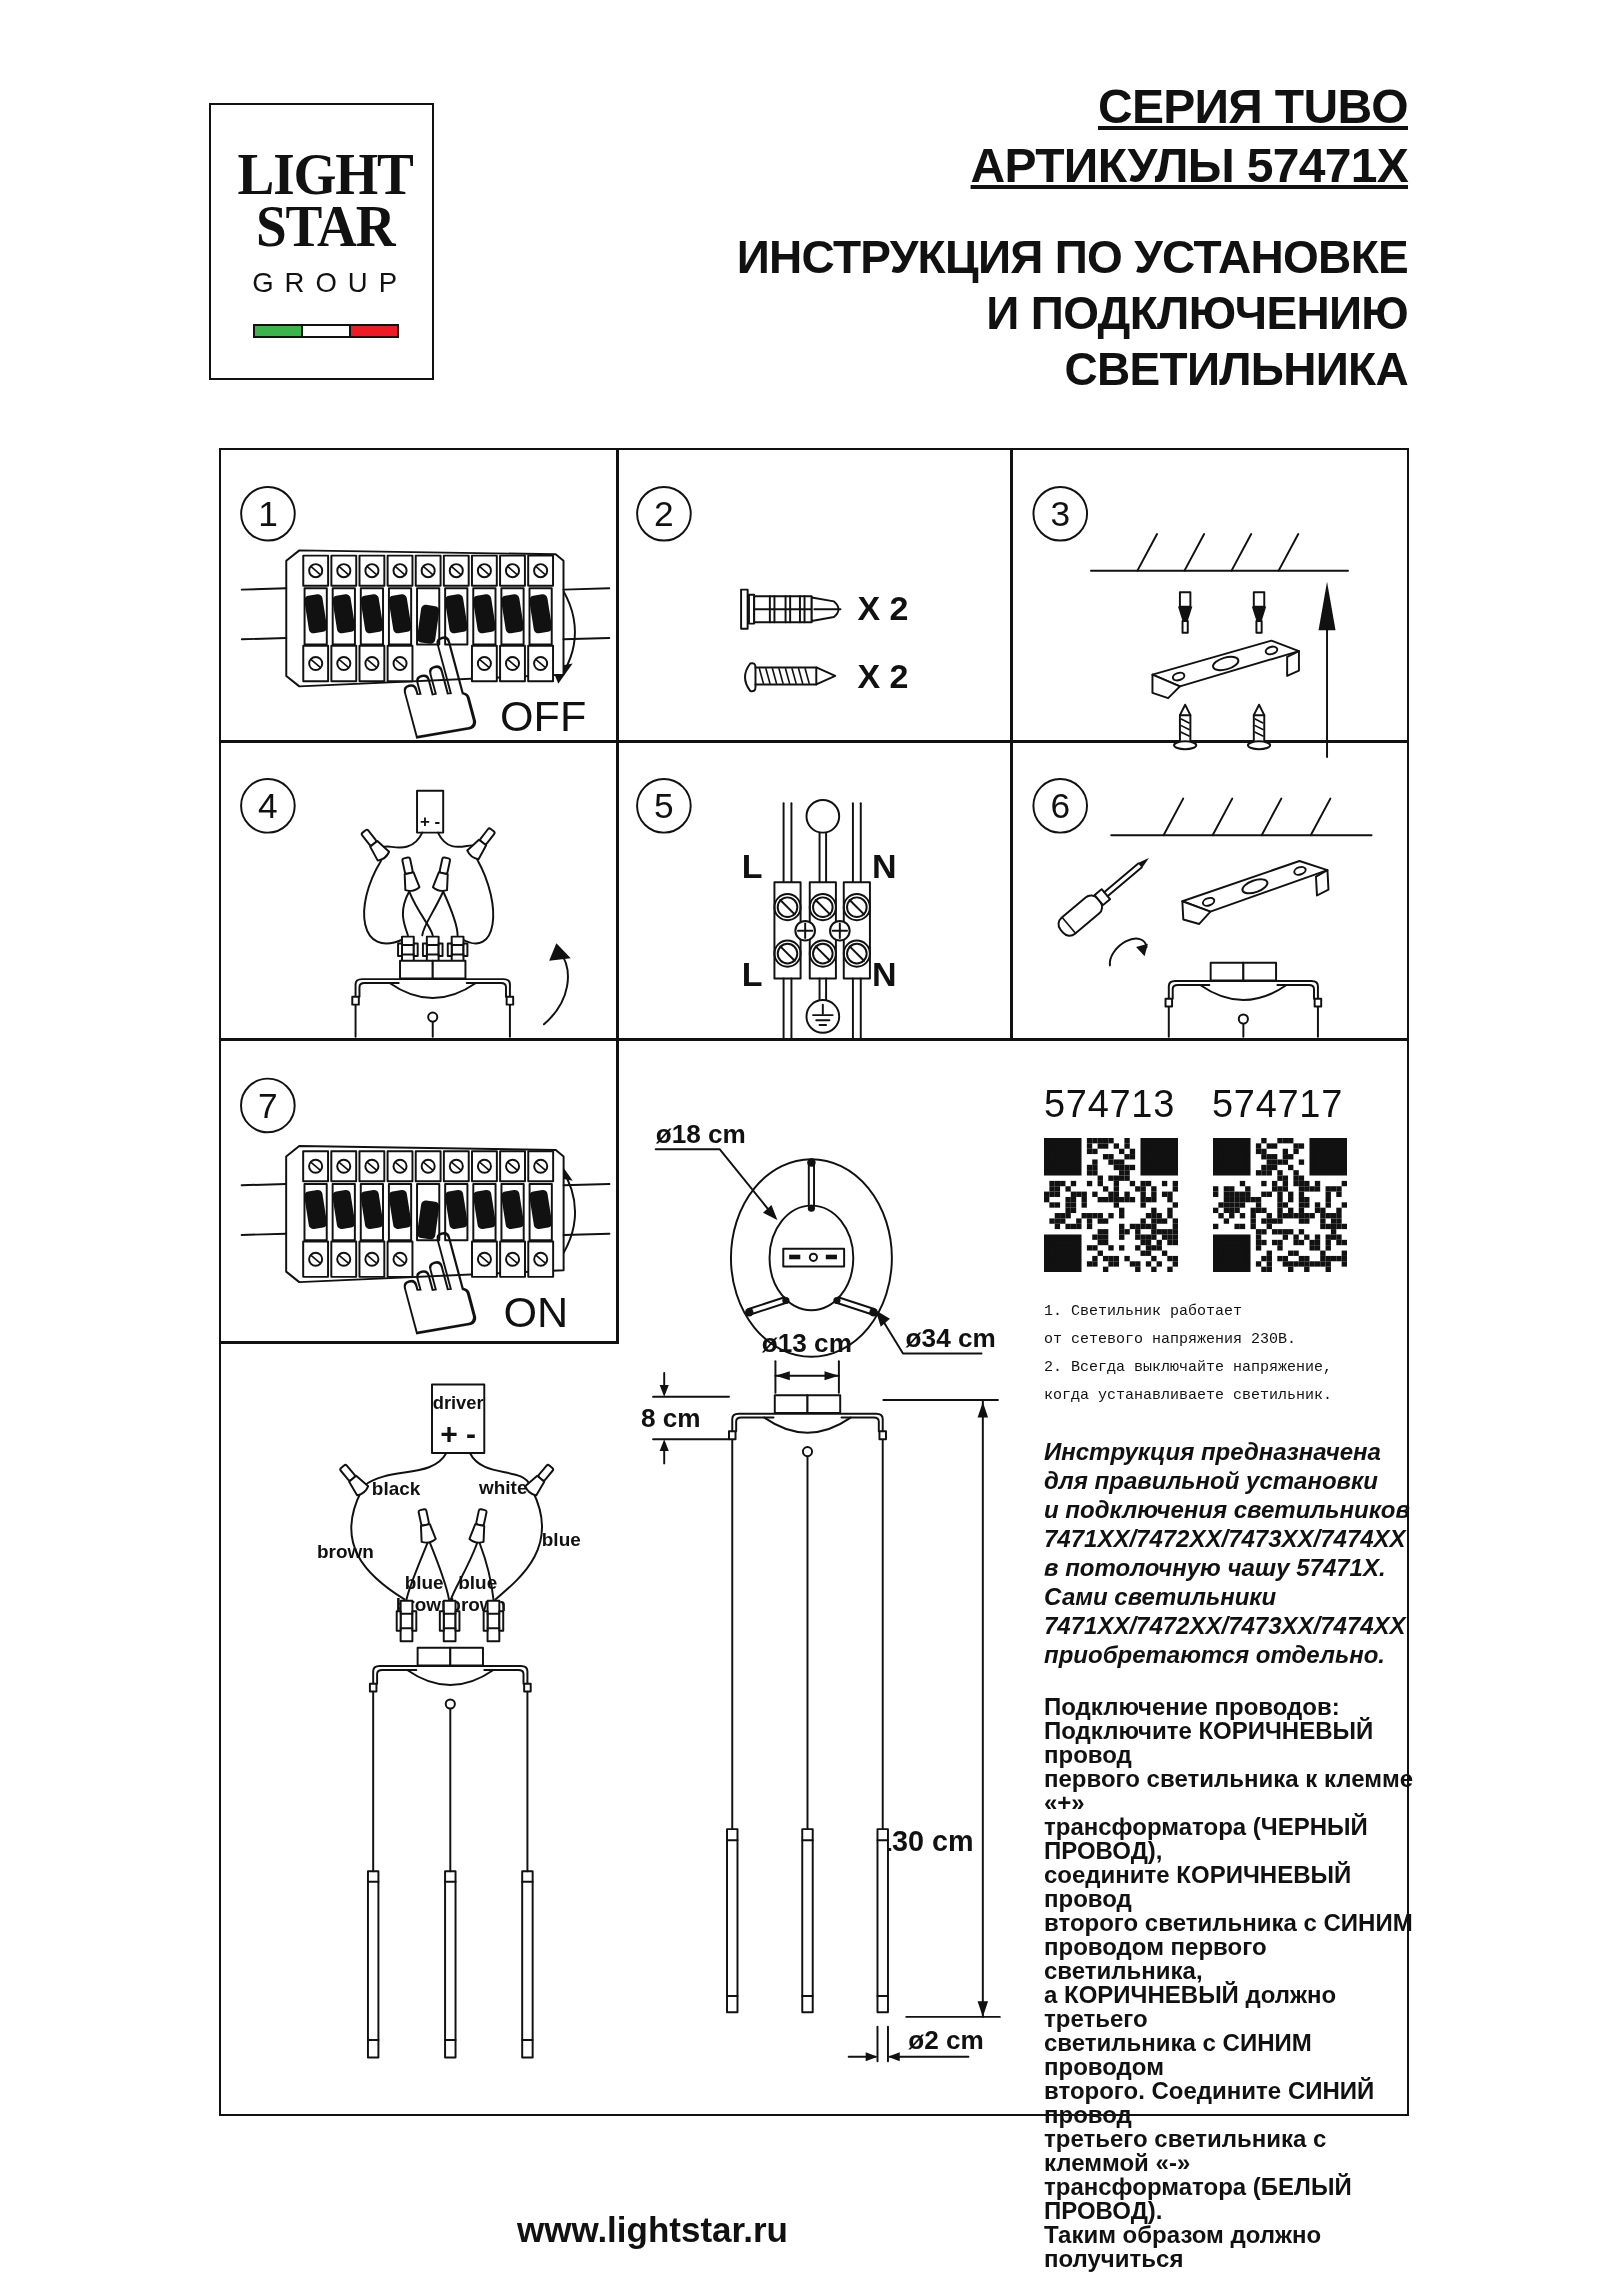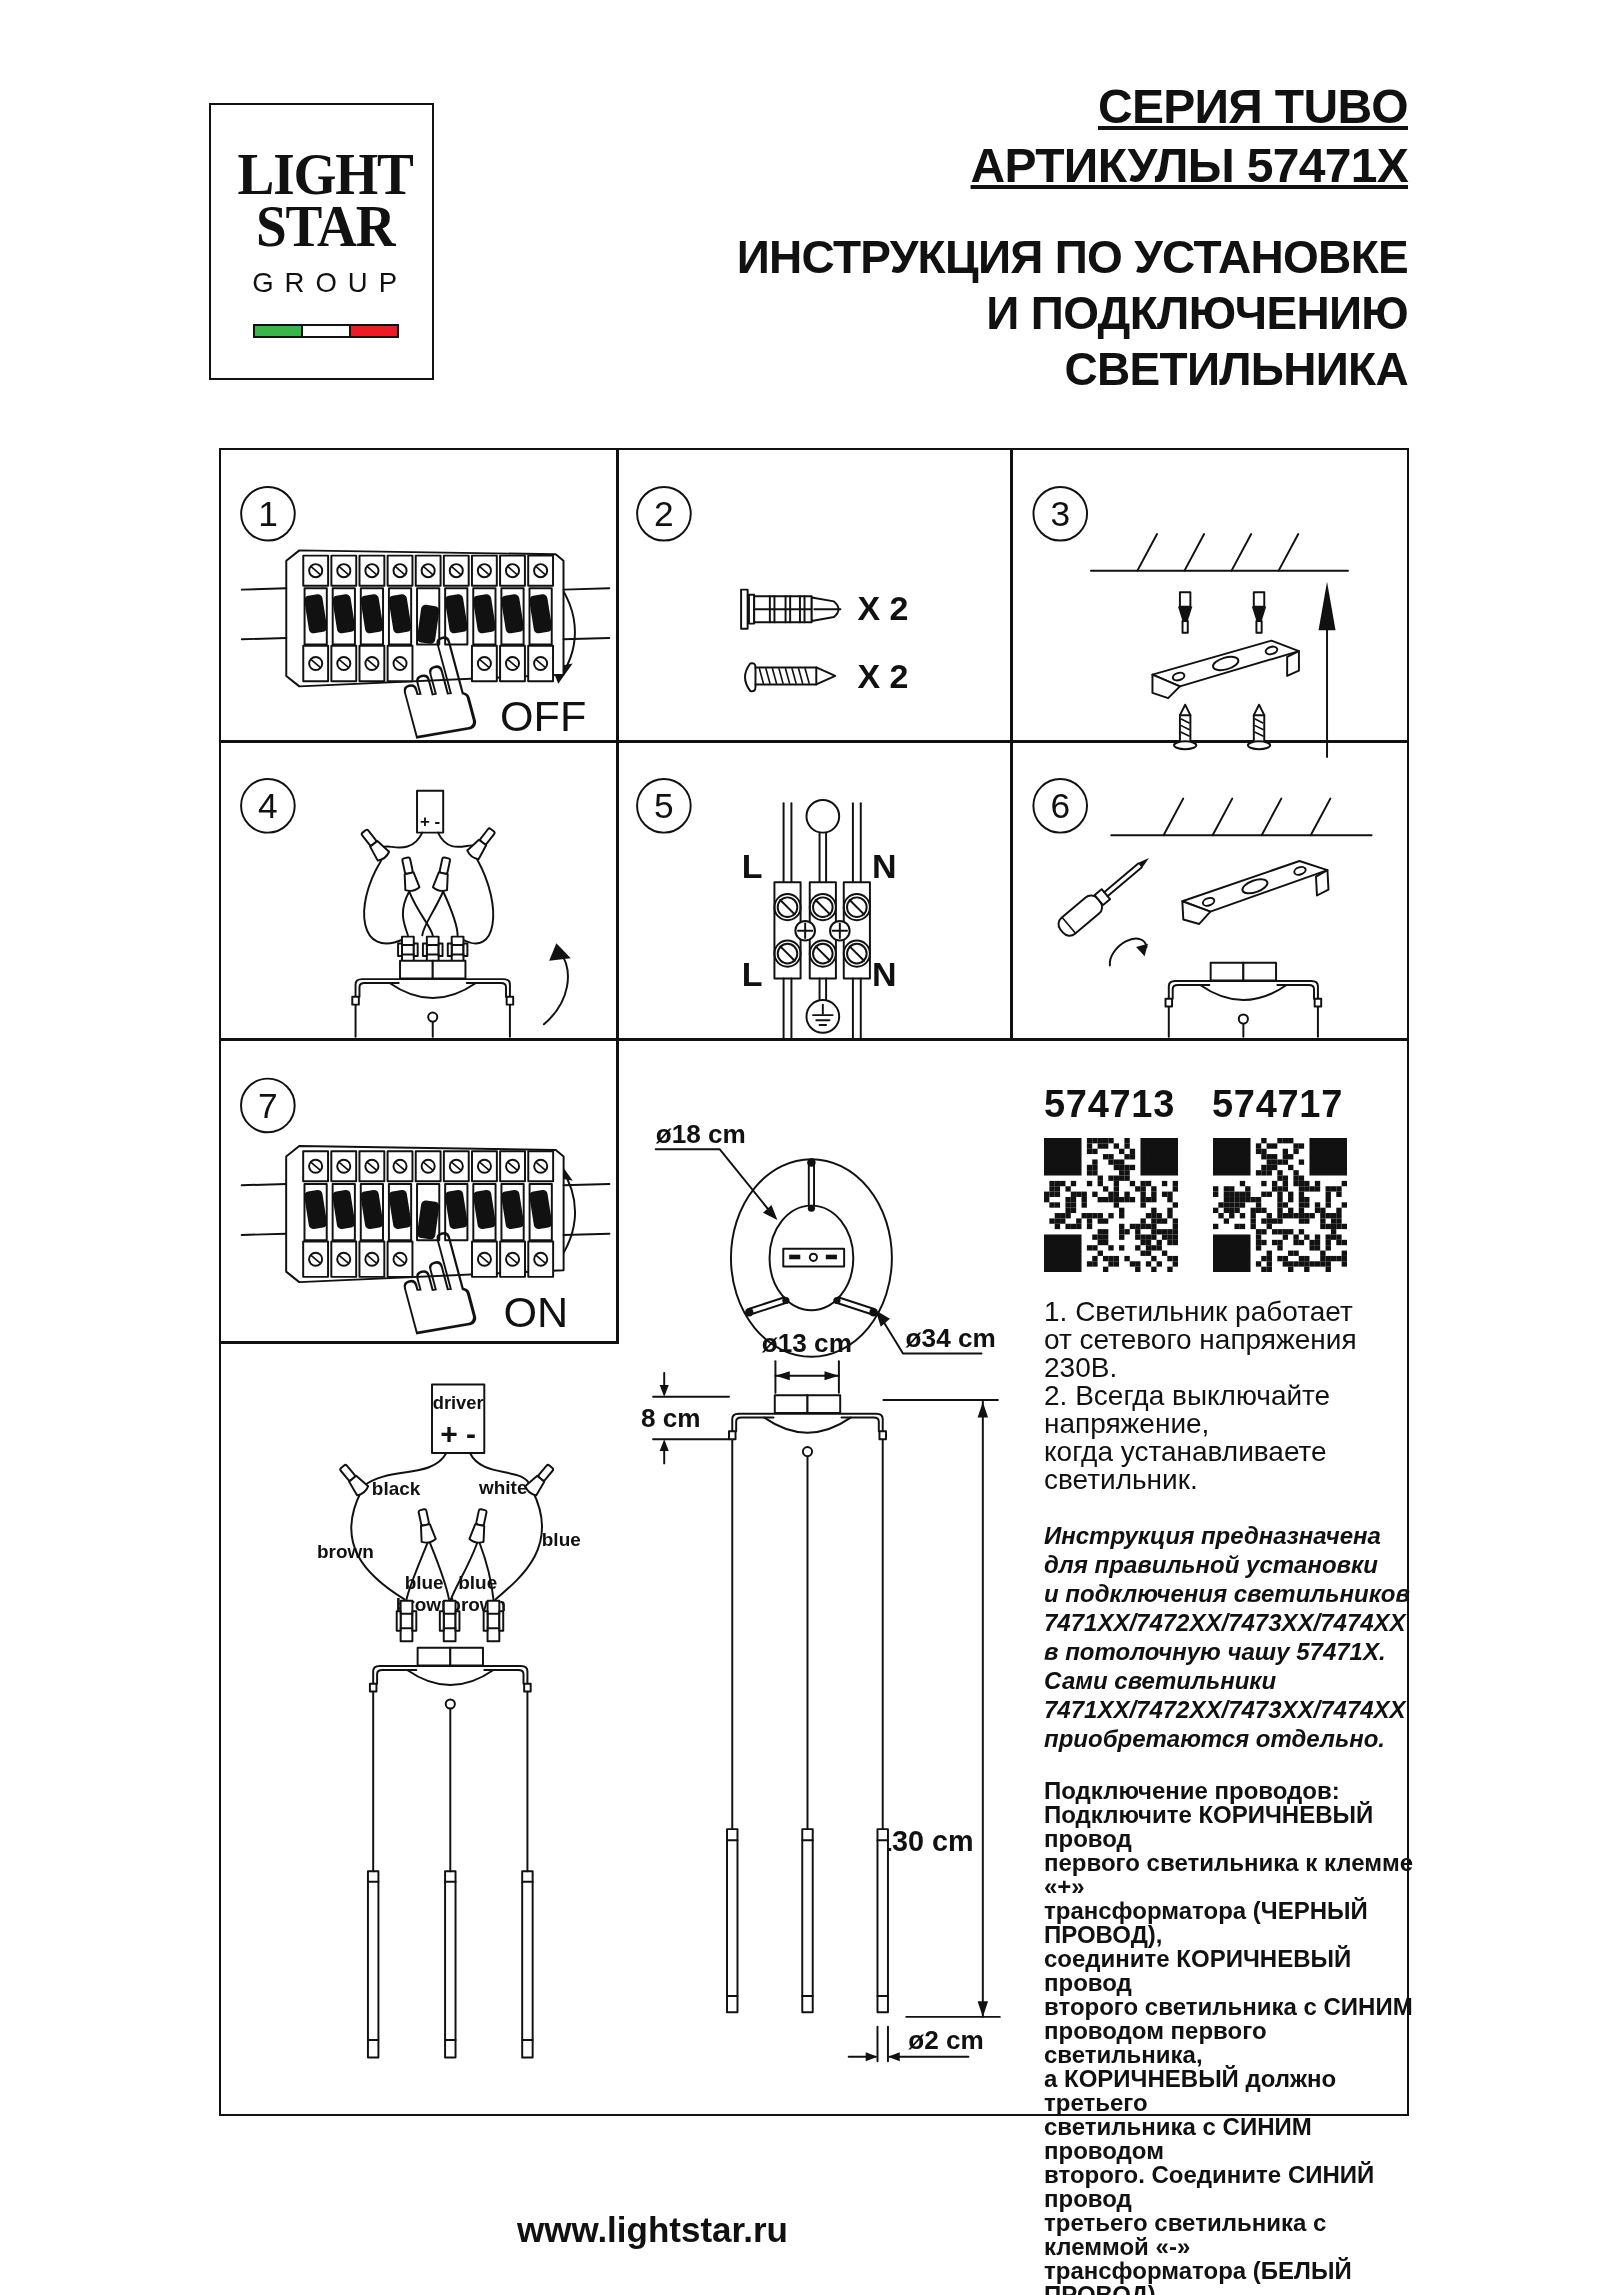--- a/index.html
+++ b/index.html
@@ -39,26 +39,26 @@
   .pol{font-size:46px;font-weight:700;text-anchor:middle;}
   .lbl{font-size:29px;font-weight:700;}
   .lblm{font-size:29px;font-weight:700;text-anchor:middle;}
   .dim{font-size:40px;font-weight:700;}
   .dimm{font-size:40px;font-weight:700;text-anchor:middle;}
   .dime{font-size:44px;font-weight:700;text-anchor:end;}
   .hand{font-family:"DejaVu Sans", sans-serif;font-size:205px;fill:#111;stroke:none;}
   
   .rightcol{position:absolute;left:1044px;top:1083px;width:376px;}
   .codes{display:flex;}
-  .codes span{display:inline-block;width:133px;font-size:38px;font-weight:700;letter-spacing:0.7px;}
+  .codes span{display:inline-block;width:133px;font-size:38px;font-weight:400;letter-spacing:0.7px;}
   .codes span:first-child{margin-right:35px;}
   .qrs{display:flex;margin-top:11.8px;}
   .qrs svg{position:static;}
   .qrs svg:first-child{margin-right:35px;}
-  .notes{margin-top:26px;font-size:28px;line-height:28px;}
+  .notes{margin-top:26px;font-size:15px;line-height:28px;font-family:Liberation Mono, monospace;}
   .para{font-weight:700;}
   .b1{margin-top:27.5px;font-size:24px;line-height:29px;font-style:italic;}
   .b2{margin-top:26px;font-size:24px;line-height:24px;}
   
   .footer{position:absolute;left:0;top:2210px;width:1305px;text-align:center;
           font-size:35px;font-weight:700;letter-spacing:0px;}
 </style>
 </head>
 <body>
 

